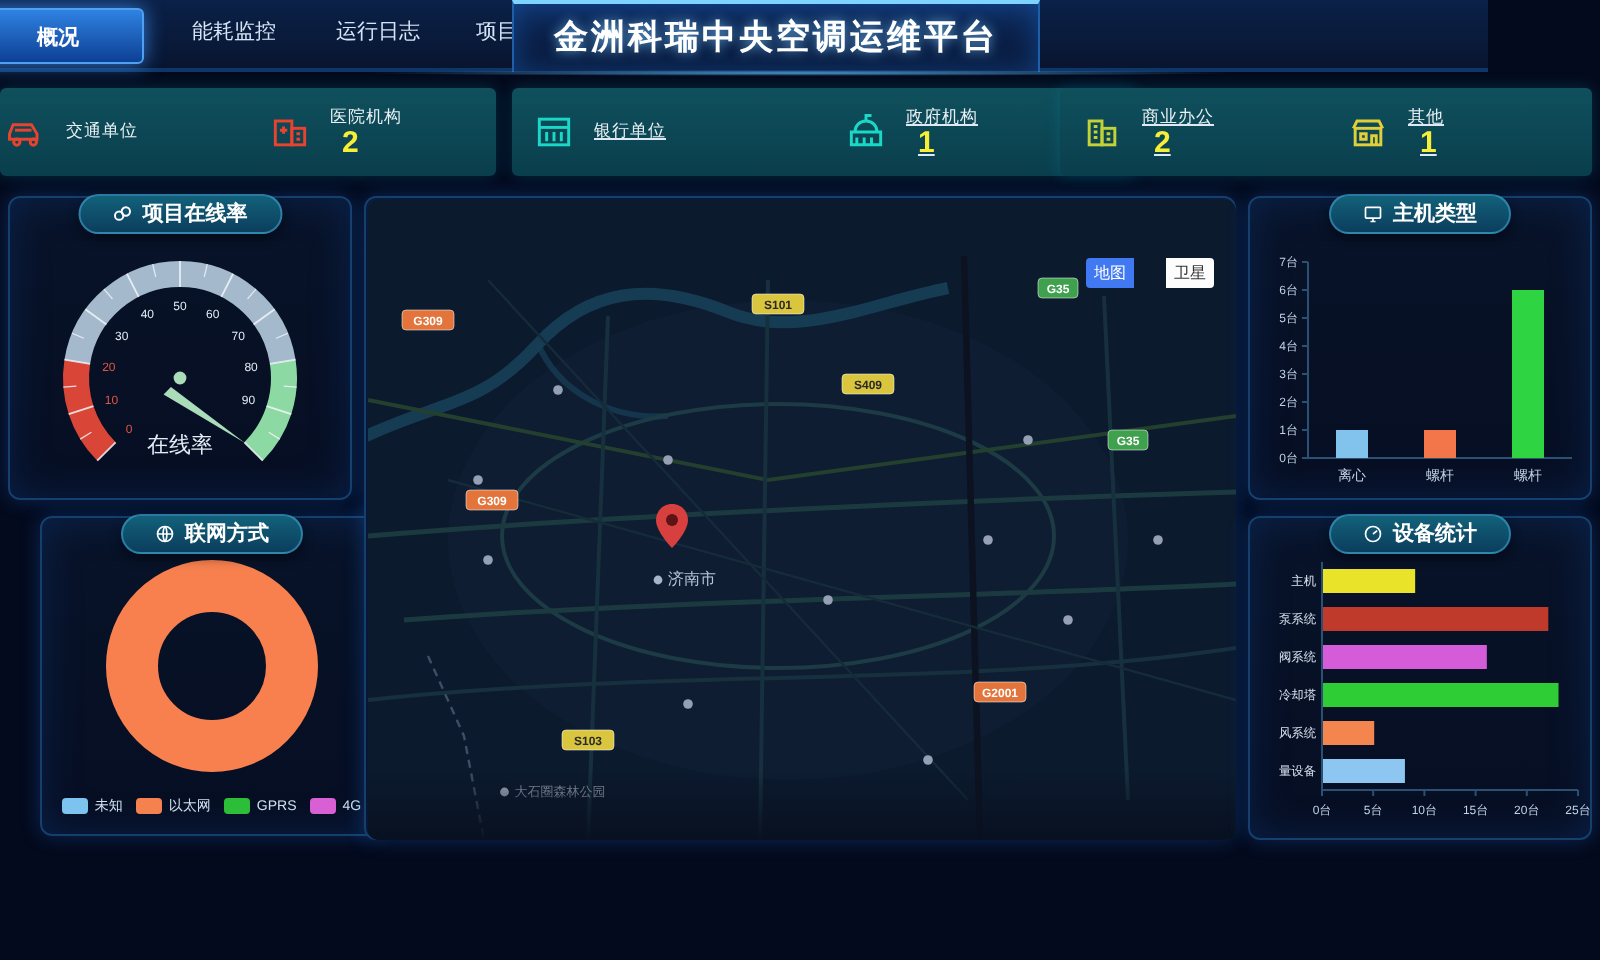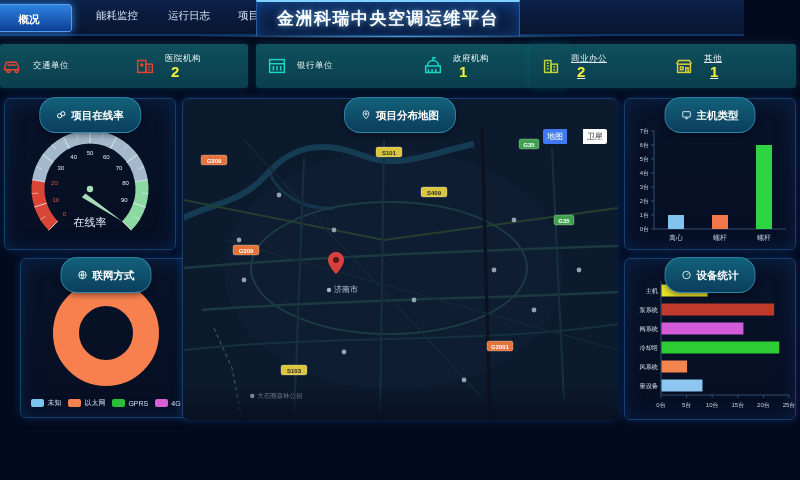--- a/index.html
+++ b/index.html
@@ -52,21 +52,21 @@
   .stat-count { font-size:15px; font-weight:bold; color:#f7ee38; line-height:14px; margin-left:6px; }
   
   .panel {
     position:absolute;
     background:linear-gradient(180deg,#081329 0%,#060e22 100%);
     border:1px solid #15406e; border-radius:6px;
     box-shadow:inset 0 0 20px rgba(20,80,170,.28), 0 0 10px rgba(25,110,215,.30);
   }
   .pill {
     position:absolute; top:-2px; left:50%; transform:translateX(-50%);
-    height:36px; line-height:19px; padding:0 16px; white-space:nowrap;
+    height:20px; line-height:19px; padding:0 16px; white-space:nowrap;
     background:linear-gradient(180deg,#12617a,#0b3e5d);
     border:1px solid rgba(70,170,215,.55); border-radius:16px;
     font-size:10.5px; font-weight:bold; color:#ffffff;
     display:flex; align-items:center; gap:5px;
     box-shadow:0 2px 6px rgba(0,0,0,.45);
   }
   .pill svg { display:block; }
   .gauge-value { position:absolute; left:0; right:0; top:98px; text-align:center;
     font-size:15px; font-weight:bold; color:#f0f7ff; text-shadow:0 0 4px #123; }
   .gauge-caption { position:absolute; left:0; right:0; top:116px; text-align:center;
@@ -118,21 +118,21 @@
         <rect x="13" y="10" width="7" height="9"></rect>
         <path d="M8.5 9v4M6.5 11h4"></path>
         <path d="M15.5 13h2M15.5 16h2"></path>
     </svg>
     <div class="stat-txt">
       <span class="stat-label">医院机构</span>
       <span class="stat-count">2</span>
     </div>
   </div>
 </div>
-<div class="card" style="left:256px;width:312px;">
+<div class="card" style="left:256px;width:312px;text-decoration:underline;">
   <div class="stat-item">
     <svg width="22" height="22" viewBox="0 0 24 24" fill="none" stroke="#19d8c8" stroke-width="1.6">
       <rect x="4" y="5" width="16" height="14"></rect>
         <path d="M4 9.5h16"></path>
         <path d="M8 12v5M12 12v5M16 12v5"></path>
     </svg>
     <div class="stat-txt">
       <span class="stat-label">银行单位</span>
       <span class="stat-count"></span>
     </div>
@@ -324,27 +324,20 @@
         <text x="96" y="298" font-size="6.5" text-anchor="middle" fill="#8d99ad">大石圈森林公园</text>
       </g>
     <rect x="0" y="285" width="434" height="35" fill="url(#vign)"></rect>
     <defs>
       <linearGradient id="vign" x1="0" y1="0" x2="0" y2="1">
         <stop offset="0" stop-color="#081020" stop-opacity="0"></stop>
         <stop offset="1" stop-color="#081020" stop-opacity="0.95"></stop>
       </linearGradient>
     </defs>
   </svg>
-  <div class="pill">
-    <svg width="10" height="10" viewBox="0 0 24 24" fill="none" stroke="#fff" stroke-width="2">
-      <path d="M12 21s-7-7.6-7-12a7 7 0 0 1 14 0c0 4.4-7 12-7 12z"></path>
-        <circle cx="12" cy="9" r="2.5"></circle>
-    </svg>
-    <span>项目分布地图</span>
-  </div>
   <div class="map-toggle">
     <div class="map-btn map-btn-map">地图</div>
     <div class="map-btn map-btn-sat">卫星</div>
   </div>
 </div>
 
 <div class="panel" style="left:624px;top:98px;width:172px;height:152px;">
   <div class="pill">
     <svg width="10" height="10" viewBox="0 0 24 24" fill="none" stroke="#fff" stroke-width="2">
       <rect x="3" y="4" width="18" height="13" rx="1"></rect>

